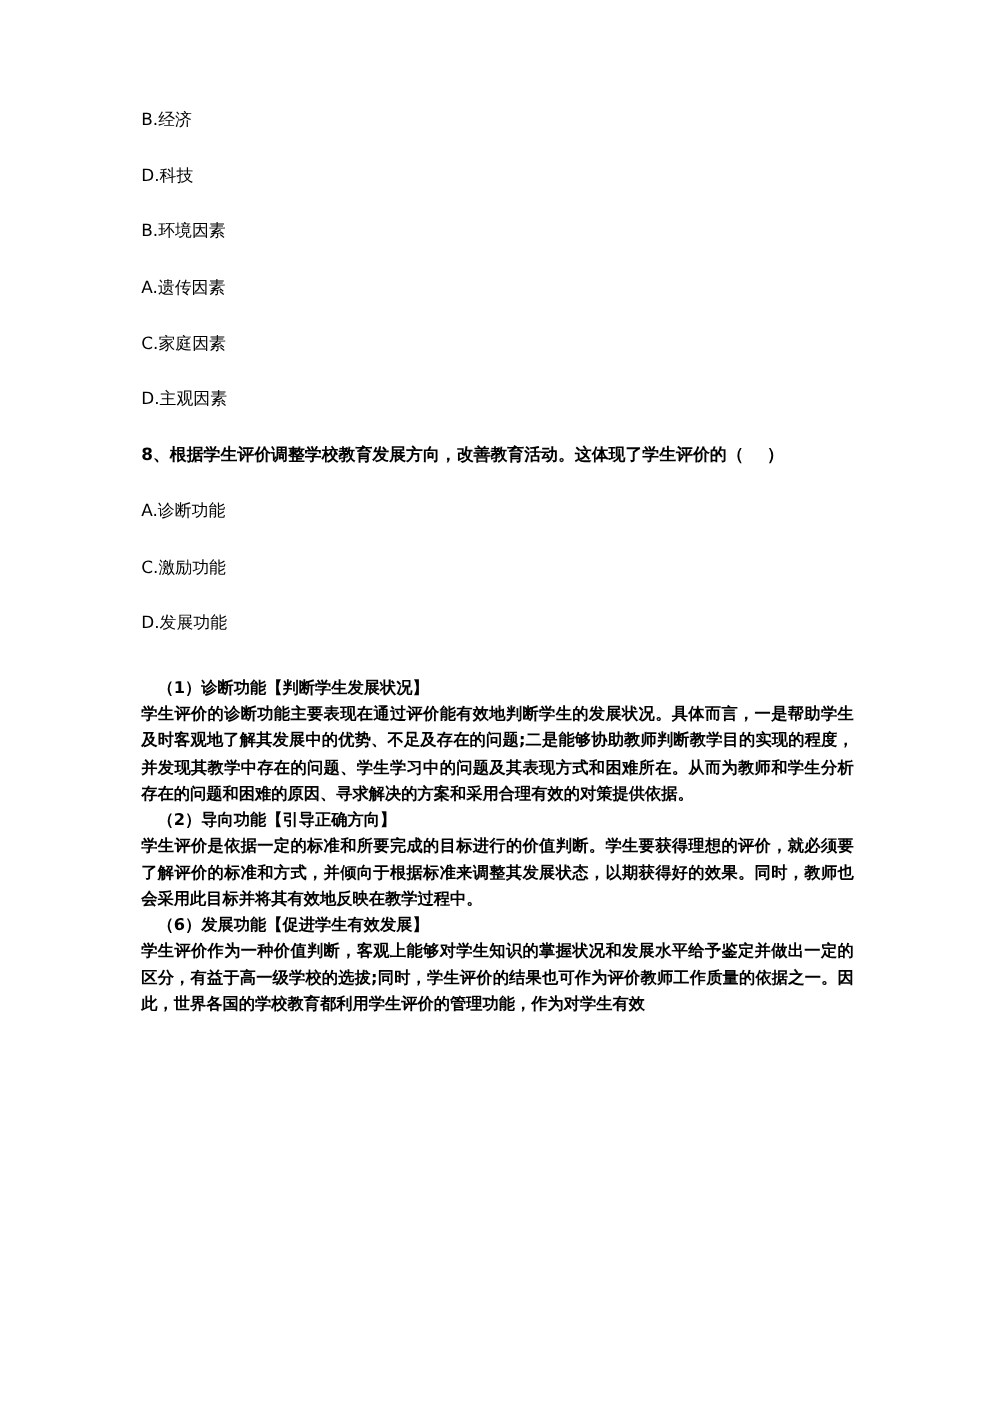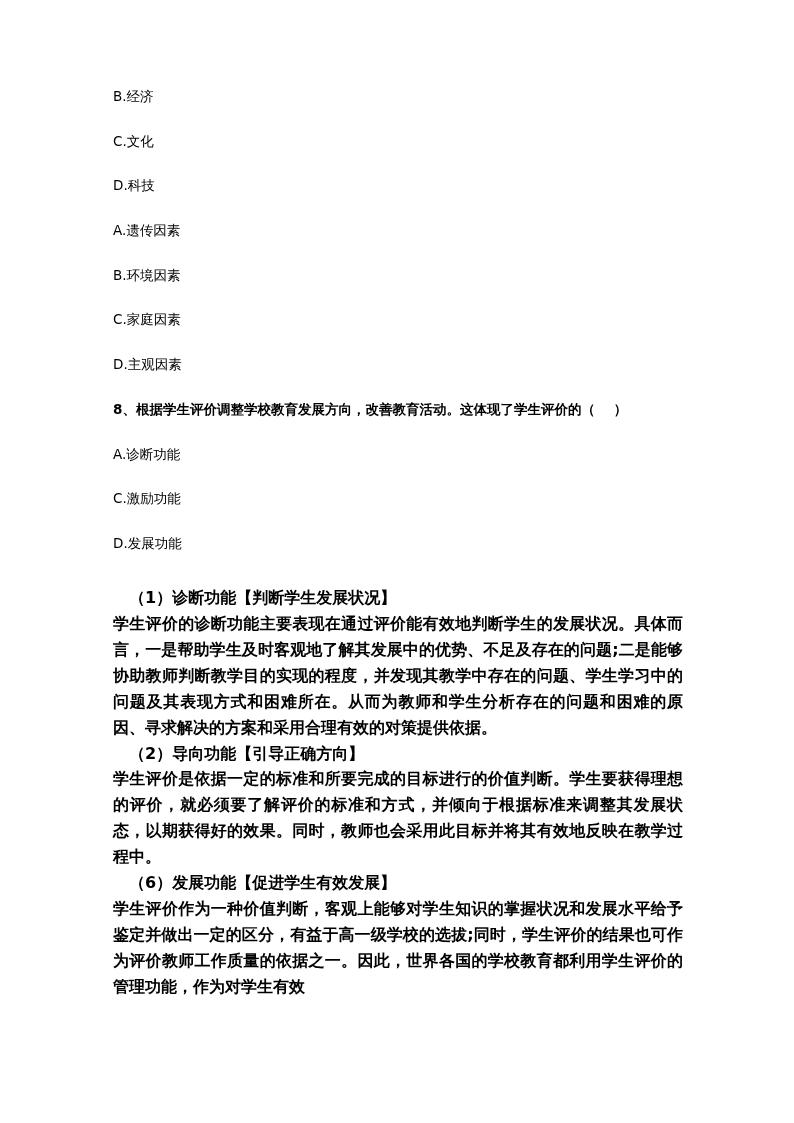--- a/index.html
+++ b/index.html
@@ -31,21 +31,21 @@
     line-height: 1.2;
     margin: 0 0 28.5px 0;
     white-space: pre-wrap;
   }
   .q-line.question {
     font-weight: bold;
   }
   
   .explain {
     margin-top: 34px;
-    font-size: 16px;
+    font-size: 13px;
     line-height: 1.62;
   }
   .explain p {
     margin: 0;
     white-space: pre-wrap;
     text-align: justify;
     text-justify: inter-ideograph;
   }
   .explain p.heading {
     font-weight: bold;
@@ -55,25 +55,24 @@
     font-weight: bold;
   }
 </style>
 </head>
 <body>
 
 <div class="page">
   <div class="content">
 
     <p class="q-line">B.经济</p>
-    <p class="q-line">C.文化</p>
     <p class="q-line">D.科技</p>
 
+    <p class="q-line">B.环境因素</p>
     <p class="q-line">A.遗传因素</p>
-    <p class="q-line">B.环境因素</p>
     <p class="q-line">C.家庭因素</p>
     <p class="q-line">D.主观因素</p>
 
     <p class="q-line question">8、根据学生评价调整学校教育发展方向，改善教育活动。这体现了学生评价的（    ）</p>
     <p class="q-line">A.诊断功能</p>
     <p class="q-line">C.激励功能</p>
     <p class="q-line">D.发展功能</p>
 
     <div class="explain">
       <p class="heading">（1）诊断功能【判断学生发展状况】</p>

